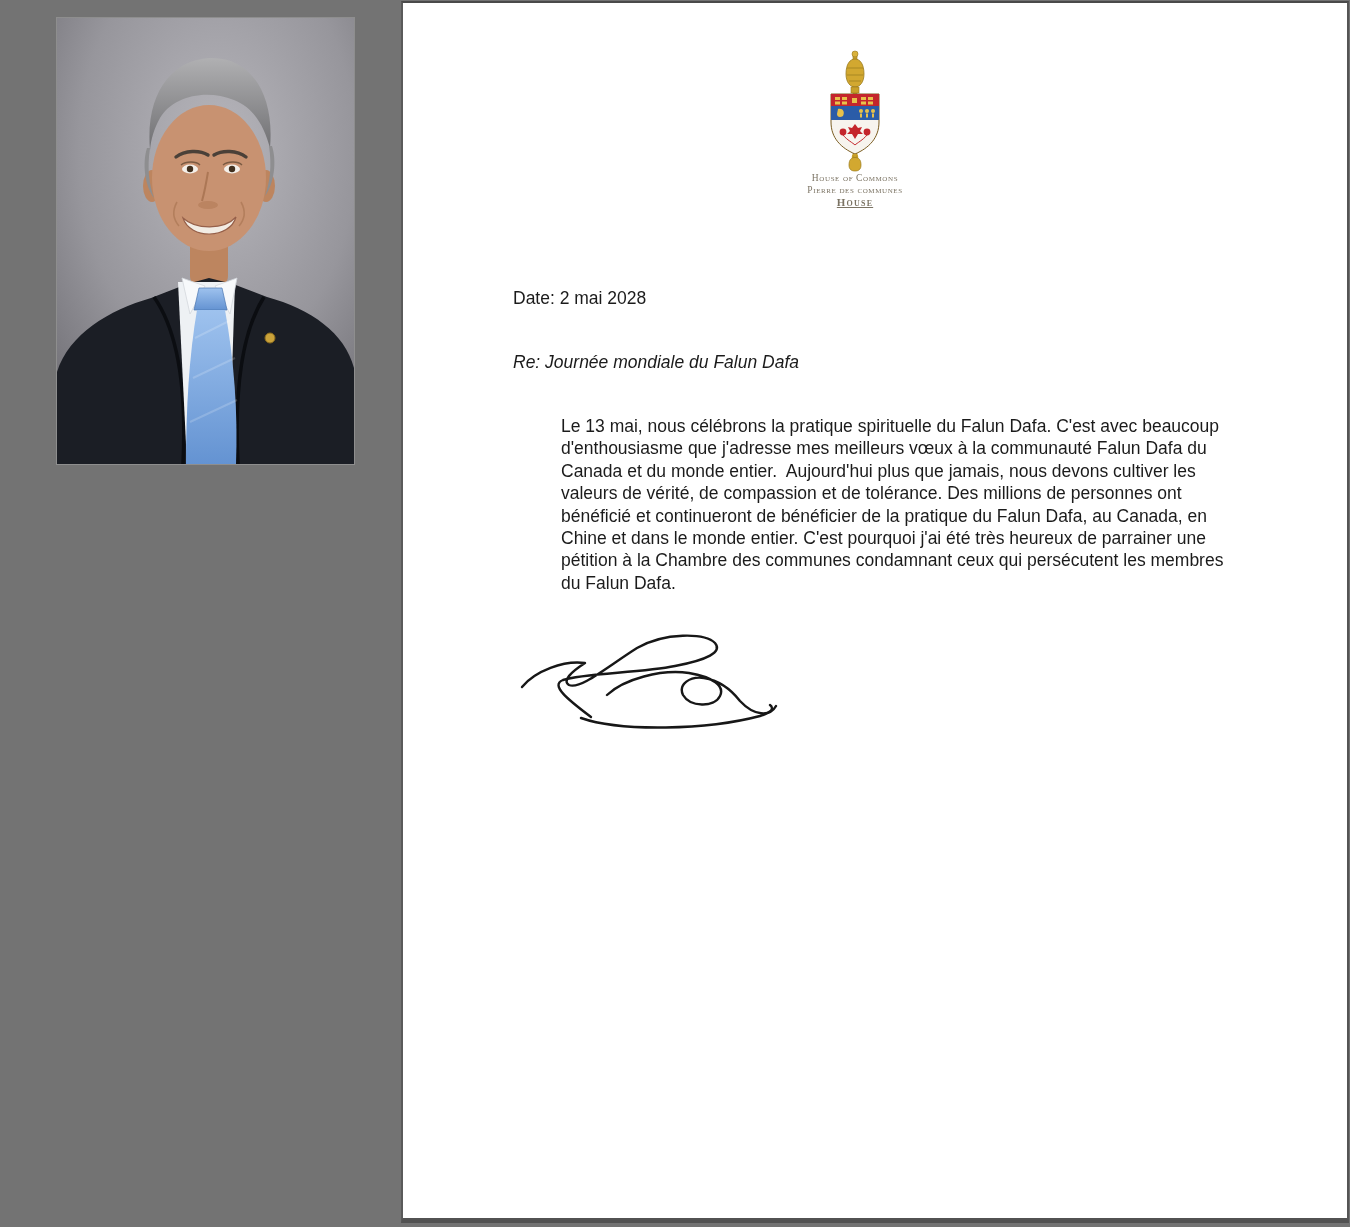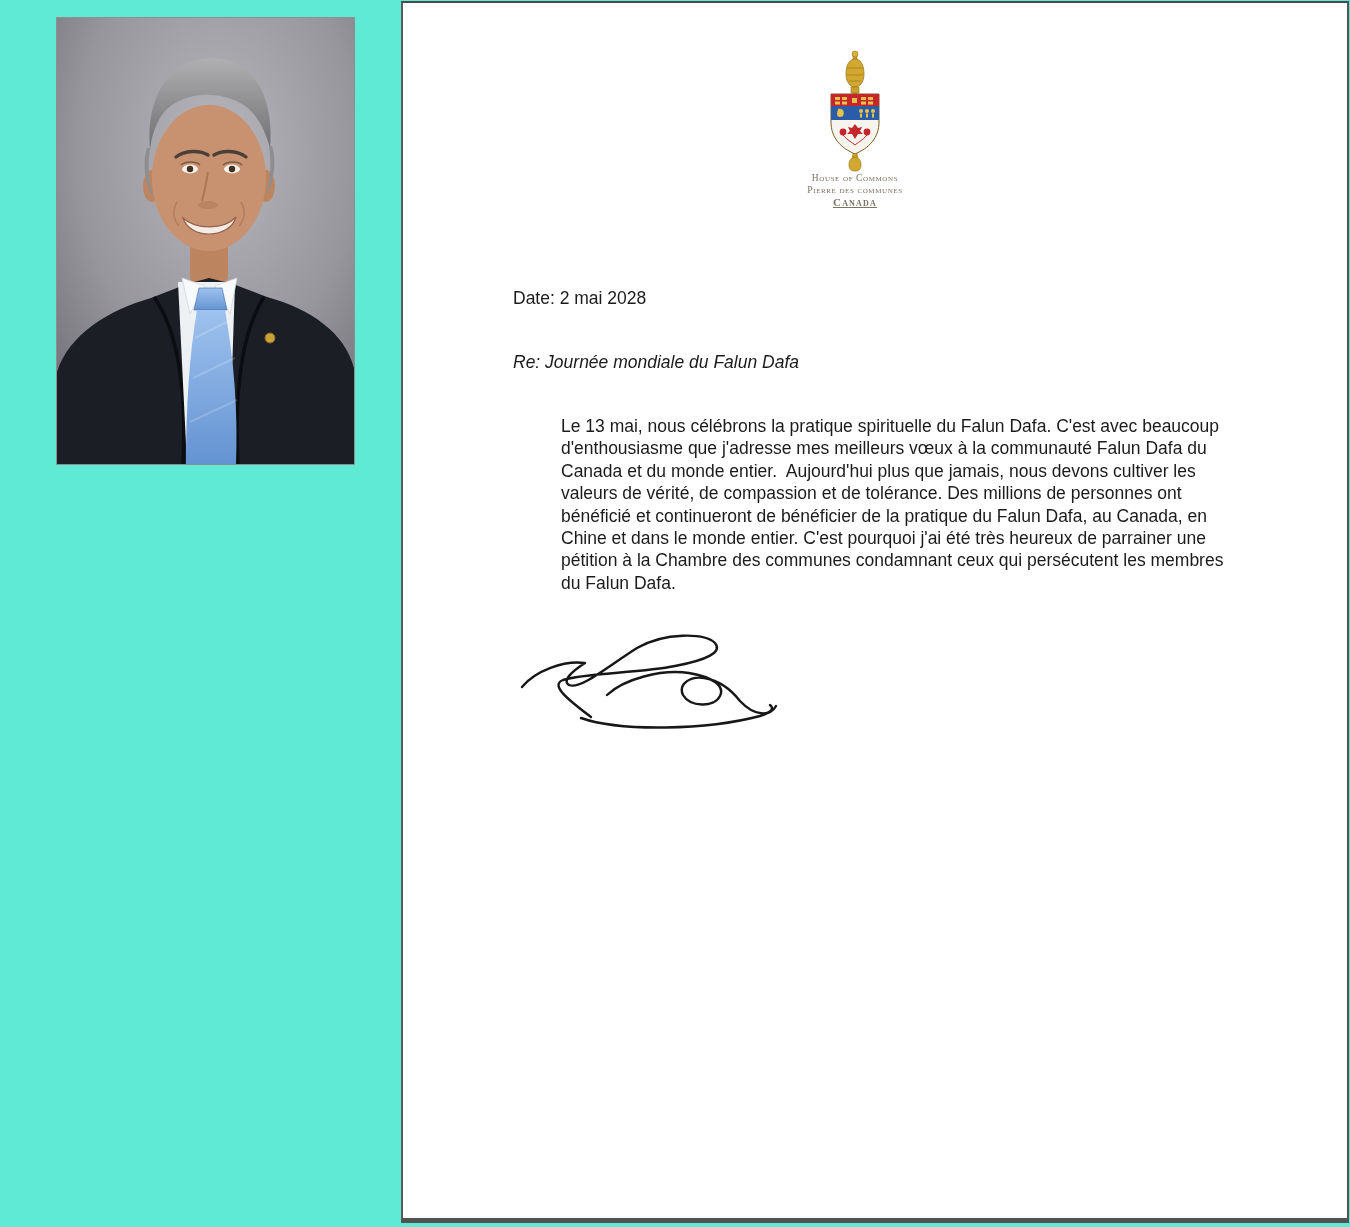--- a/index.html
+++ b/index.html
@@ -1,19 +1,19 @@
 <!DOCTYPE html>
 <html><head>
 <meta charset="utf-8">
 <style>
   html,body{margin:0;padding:0;background:#ffffff;}
   #canvas{
     position:relative;
     width:1350px;height:1227px;
-    background:#5eead4;
+    background:#737373;
     font-family:"Liberation Sans",sans-serif;
     overflow:hidden;
   }
 
   
   .portrait{
     position:absolute;left:56px;top:17px;
     width:299px;height:448px;
     border:1px solid #8e8e8e;
     box-sizing:border-box;
@@ -183,21 +183,21 @@
       </g>
       <path d="M30,87 C34,92 40,95 42,97 C44,95 50,92 54,87" stroke="#c4262c" stroke-width="1" fill="none"></path>
 
       <circle cx="42" cy="109" r="2.6" fill="none" stroke="#c8a02a" stroke-width="1.2"></circle>
       <path d="M36,117 C36,112 38,109.5 42,109.5 C46,109.5 48,112 48,117 C48,121 46,123 42,123 C38,123 36,121 36,117 Z" fill="#d2a830" stroke="#9a7b1e" stroke-width="0.7"></path>
     </svg>
 
     <div class="letterhead-text">
       <div class="letterhead-line">House of Commons</div>
       <div class="letterhead-line">Pierre des communes</div>
-      <div class="letterhead-country">Canada</div>
+      <div class="letterhead-country">House</div>
     </div>
 
     <div class="letter-text date-line">Date: 2 mai 2028</div>
 
     <div class="letter-text subject-line">Re: Journée mondiale du Falun Dafa</div>
 
     <div class="letter-text body-block"><div class="body-line">Le 13 mai, nous célébrons la pratique spirituelle du Falun Dafa. C'est avec beaucoup</div><div class="body-line">d'enthousiasme que j'adresse mes meilleurs vœux à la communauté Falun Dafa du</div><div class="body-line">Canada et du monde entier.  Aujourd'hui plus que jamais, nous devons cultiver les</div><div class="body-line">valeurs de vérité, de compassion et de tolérance. Des millions de personnes ont</div><div class="body-line">bénéficié et continueront de bénéficier de la pratique du Falun Dafa, au Canada, en</div><div class="body-line">Chine et dans le monde entier. C'est pourquoi j'ai été très heureux de parrainer une</div><div class="body-line">pétition à la Chambre des communes condamnant ceux qui persécutent les membres</div><div class="body-line">du Falun Dafa.</div></div>
 
     <div class="signature">
       <svg width="288" height="102" viewBox="0 0 288 102" xmlns="http://www.w3.org/2000/svg">

